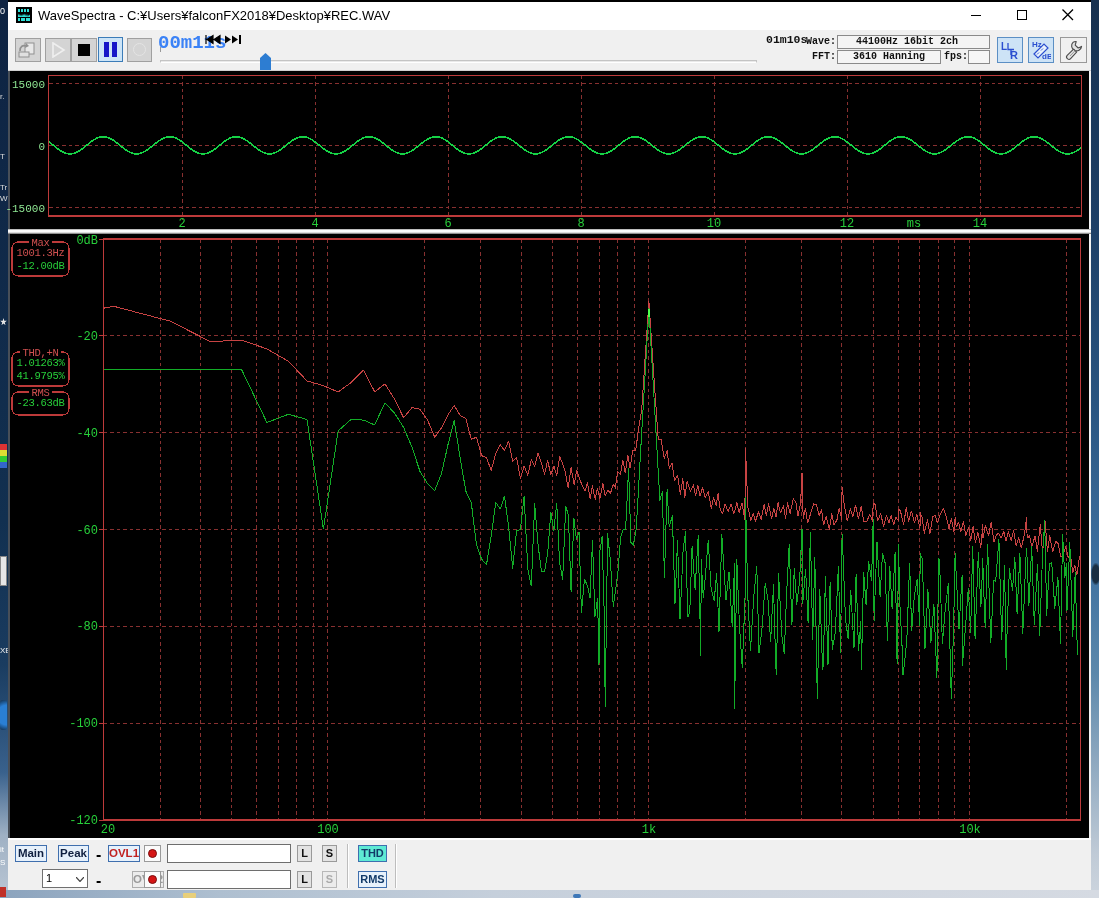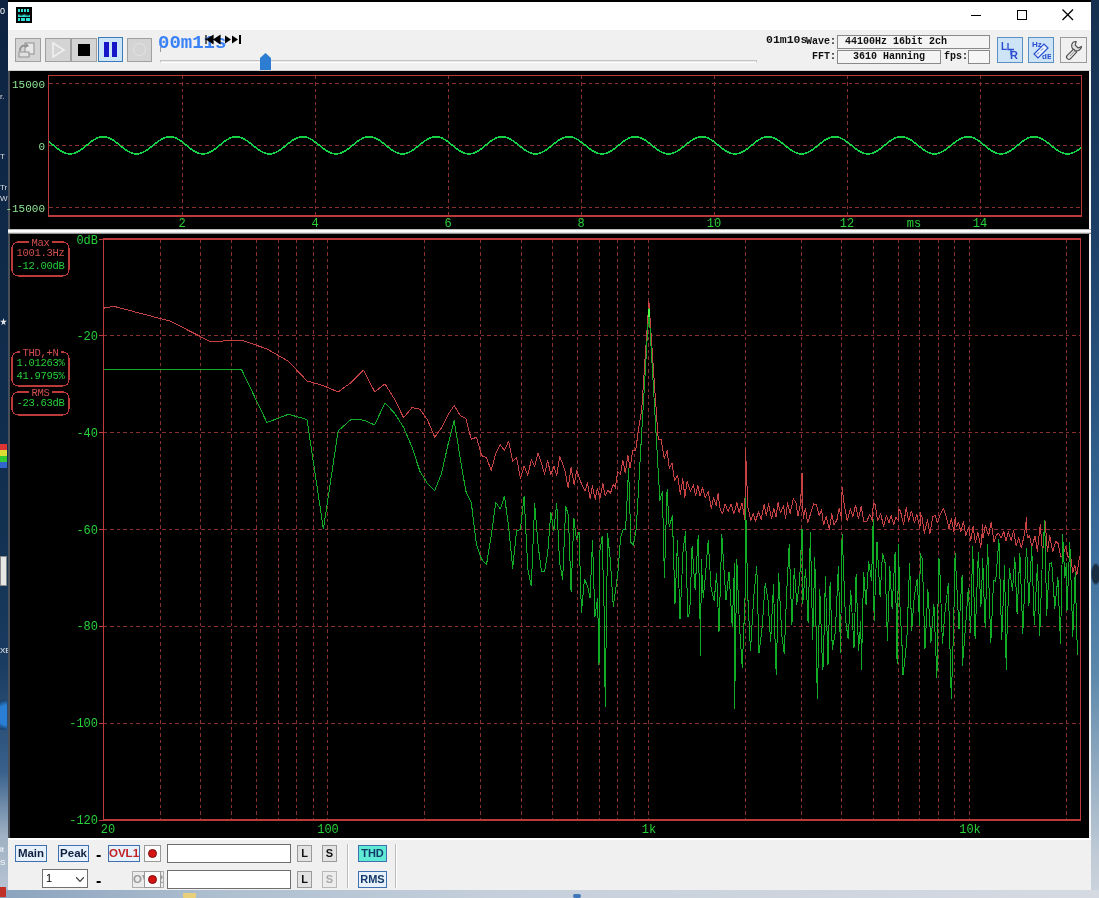--- a/index.html
+++ b/index.html
@@ -40,20 +40,21 @@
  <div class="abs" style="left:0;top:0;width:2px;height:890px;background:#484f58;"></div>
  <div class="abs" style="left:1081px;top:0;width:2px;height:890px;background:#f2f2f2;"></div>
  <div class="abs" style="left:0;top:888.6px;width:1083px;height:1.4px;background:#ececec;"></div>
 
  <div class="abs" style="left:0;top:0;width:1083px;height:30px;background:#fff;border-top:2px solid #000;"></div>
  <div class="abs" style="left:8px;top:7px;width:16px;height:16px;background:#000;">
    <div class="abs" style="left:2px;top:2px;width:12px;height:3px;background:repeating-linear-gradient(90deg,#2ee0d8 0 2px,#000 2px 3px);"></div>
    <div class="abs" style="left:2px;top:6px;width:12px;height:4px;background:#2ee0d8;clip-path:polygon(0 60%,8% 10%,17% 80%,25% 30%,33% 90%,42% 20%,50% 70%,58% 10%,67% 85%,75% 25%,83% 95%,92% 35%,100% 65%,100% 100%,0 100%);"></div>
    <div class="abs" style="left:2px;top:11px;width:12px;height:3px;background:repeating-linear-gradient(90deg,#2ee0d8 0 2px,#000 2px 2.5px);"></div>
  </div>
+ <div class="abs" style="left:30px;top:8px;font-size:13px;color:#000;">WaveSpectra - C:¥Users¥falconFX2018¥Desktop¥REC.WAV</div>
  <div class="abs" style="left:963px;top:15px;width:10px;height:1.4px;background:#000;"></div>
  <div class="abs" style="left:1009px;top:10px;width:10px;height:10px;border:1.4px solid #000;"></div>
  <svg class="abs" style="left:1054px;top:9px" width="12" height="12">
       <path d="M0.5,0.5 L11,11 M11,0.5 L0.5,11" stroke="#000" stroke-width="1.3"></path>
     </svg>
 
  <div class="abs" style="left:0;top:30px;width:1083px;height:41px;background:#f0f0f0;border-bottom:1px solid #cfcfcf;"></div>
  <div class="btn" style="left:6.6px;top:38px;width:26px;height:24px;"></div>
  <svg class="abs" style="left:9px;top:41px" width="20" height="18">
    <rect x="8" y="2" width="9" height="11" fill="#e8e8e8" stroke="#909090"></rect>
@@ -78,21 +79,21 @@
    <path d="M1,1 L1,10 M2,5.5 L8,1.5 L8,9.5 Z M9,5.5 L15,1.5 L15,9.5 Z" stroke="#000" fill="#000" stroke-width="1.2"></path>
    <path d="M20,1.5 L26,5.5 L20,9.5 Z M27,1.5 L33,5.5 L27,9.5 Z" fill="#000"></path>
    <rect x="34" y="1" width="2" height="9" fill="#000"></rect>
  </svg>
  <div class="abs" style="left:152px;top:47px;width:1px;height:5px;background:#999;"></div>
  <div class="abs" style="left:152px;top:60px;width:597px;height:3px;background:#e9e9e9;border:1px solid #c4c4c4;border-bottom-color:#fff;"></div>
  <div class="abs" style="left:252px;top:53px;width:11px;height:17px;background:#2d7dd2;clip-path:polygon(0 30%,50% 0,100% 30%,100% 100%,0 100%);"></div>
 
  <div class="abs mono" style="left:758px;top:33px;font-size:11.5px;font-weight:700;color:#111;">01m10s</div>
  <div class="abs mono" style="left:795px;top:36px;width:33px;text-align:right;font-size:10px;font-weight:700;color:#111;">Wave:</div>
- <div class="abs mono" style="left:829px;top:34.5px;width:153px;height:14px;background:#f4f4f4;border:1px solid #8a8a8a;font-size:10px;font-weight:700;color:#111;padding-left:7px;line-height:12px;">44100Hz 16bit 2ch</div>
+ <div class="abs mono" style="left:829px;top:34.5px;width:153px;height:14px;background:#f4f4f4;border:1px solid #8a8a8a;font-size:10px;font-weight:700;color:#111;padding-left:18px;line-height:12px;">44100Hz 16bit 2ch</div>
  <div class="abs mono" style="left:795px;top:51px;width:33px;text-align:right;font-size:10px;font-weight:700;color:#111;">FFT:</div>
  <div class="abs mono" style="left:829px;top:50px;width:104px;height:14px;background:#f4f4f4;border:1px solid #8a8a8a;font-size:10px;font-weight:700;color:#111;line-height:12px;text-align:center;">3610 Hanning</div>
  <div class="abs mono" style="left:936px;top:51px;font-size:10px;font-weight:700;color:#111;">fps:</div>
  <div class="abs" style="left:960px;top:50px;width:22px;height:14px;background:#f6f6f6;border:1px solid #8a8a8a;"></div>
  <div class="abs" style="left:989px;top:37px;width:26px;height:26px;background:#cde3f6;border:1.4px solid #5b8fc4;"></div>
  <svg class="abs" style="left:992px;top:40px" width="20" height="20">
    <path d="M8,3 L8,9.5 L14,9.5 M11,9.5 L11,15" stroke="#2a4fd0" stroke-width="1.3" fill="none"></path>
    <text x="1" y="10" font-size="10" font-weight="bold" fill="#2a4fd0" font-family="Liberation Sans">L</text>
    <text x="10" y="19" font-size="11" font-weight="bold" fill="#2a4fd0" font-family="Liberation Sans">R</text>
  </svg>

